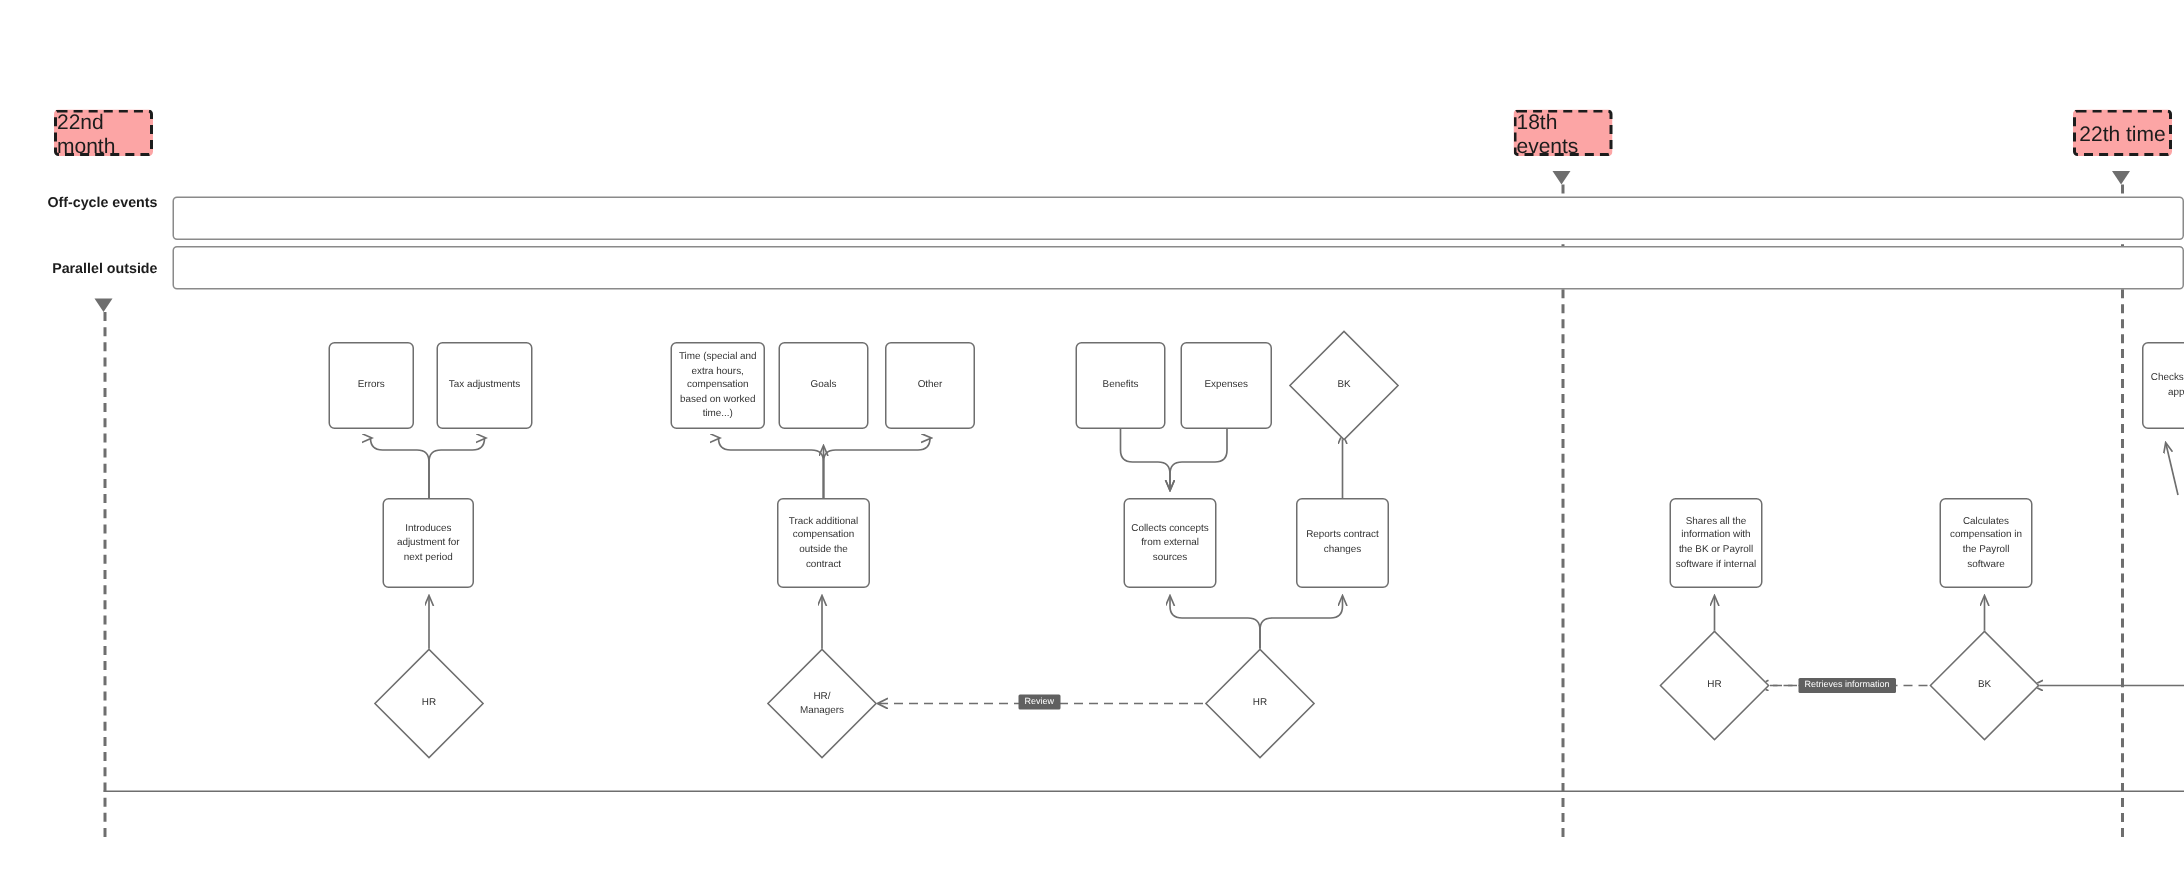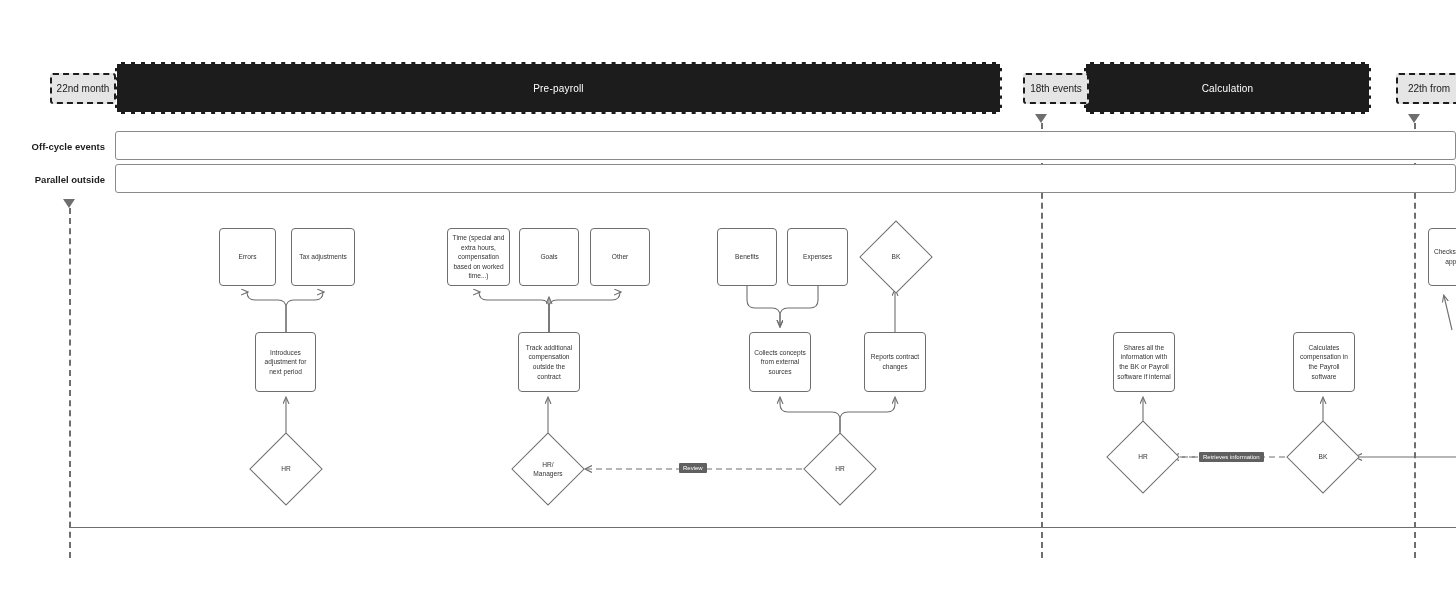--- a/index.html
+++ b/index.html
@@ -28,28 +28,27 @@
     letter-spacing: .2px;
     border: 2px dashed #ffffff;
     box-sizing: border-box;
   }
 
   
   .month-chip {
     position: absolute;
     border: 2px dashed #1c1c1c;
     border-radius: 3px;
-    background: #e5e5e5;
+    background: #fca5a5;
     display: flex;
     align-items: center;
     justify-content: center;
-    font-size: 10px;
+    font-size: 14px;
     color: #1c1c1c;
     box-sizing: border-box;
-    margin-left: 14px;
   }
 
   
   .lane-label {
     position: absolute;
     font-size: 9.5px;
     font-weight: bold;
     color: #1c1c1c;
     text-align: right;
     white-space: nowrap;
@@ -192,47 +191,41 @@
       <path d="M1452,330 L1444,296" marker-end="url(#arrow)"></path>
     </g>
 
     <g fill="none" stroke="#6e6e6e" stroke-width="1.1" stroke-dasharray="6 4">
       <path d="M812,469 L585,469" marker-end="url(#arrowOpen)"></path>
       <path d="M1295,457 L1180,457"></path>
       <path d="M1218,457 L1172,457" marker-end="url(#arrowOpen)"></path>
     </g>
   </svg>
 
-  <div class="phase-bar" style="left:115px; top:62px; width:887px; height:52px;">
-    <span>Pre-payroll</span>
-  </div>
-  <div class="phase-bar" style="left:1084px; top:62px; width:287px; height:52px;">
-    <span>Calculation</span>
-  </div>
 
   <div class="month-chip" style="left:36px; top:73px; width:66px; height:31px;">
     <span>22nd month</span>
   </div>
   <div class="month-chip" style="left:1009px; top:73px; width:66px; height:31px;">
     <span>18th events</span>
   </div>
   <div class="month-chip" style="left:1382px; top:73px; width:66px; height:31px;">
-    <span>22th from</span>
+    <span>22th time</span>
   </div>
 
   <div class="marker-head" style="left:63px; top:199px;"></div>
   <div class="time-marker" style="left:69px; top:208px; height:350px;"></div>
 
   <div class="marker-head" style="left:1035px; top:114px;"></div>
   <div class="time-marker" style="left:1041px; top:123px; height:435px;"></div>
 
   <div class="marker-head" style="left:1408px; top:114px;"></div>
   <div class="time-marker" style="left:1414px; top:123px; height:435px;"></div>
 
-  <div class="lane-label" style="left:0px; top:141px; width:105px;">
+  <div class="lane-label" style="left:0px; top:130px; width:105px;">
     <span>Off-cycle events</span>
   </div>
   <div class="lane-track" style="left:115px; top:131px; width:1341px; height:29px;"></div>
 
   <div class="lane-label" style="left:0px; top:174px; width:105px;">
     <span>Parallel outside</span>
   </div>
   <div class="lane-track" style="left:115px; top:164px; width:1341px; height:29px;"></div>
 
   <div class="axis-line" style="left:69px; top:527px; width:1387px;"></div>

